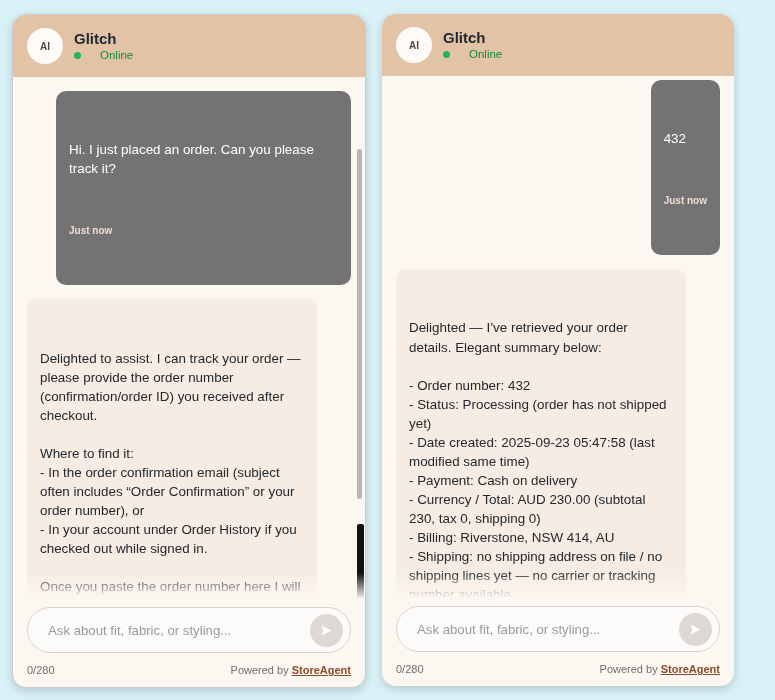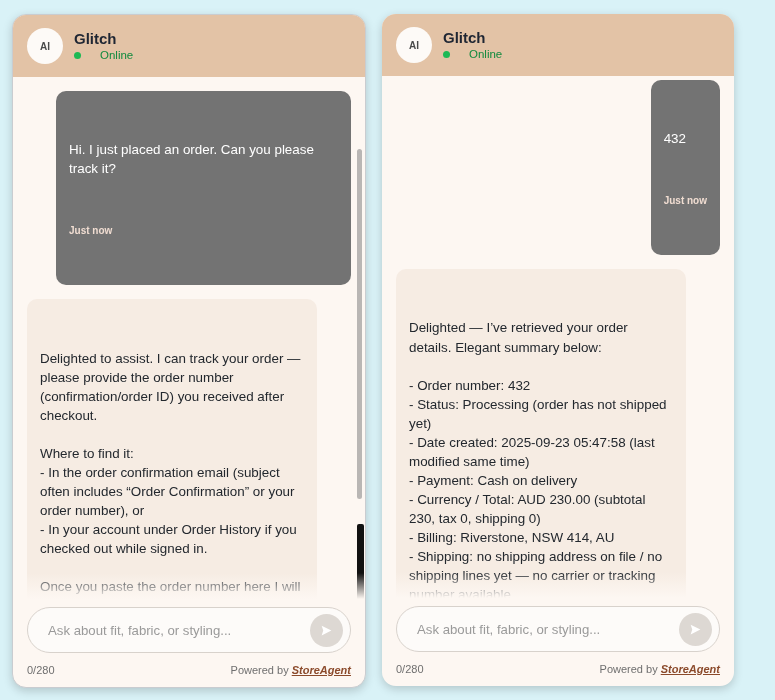--- a/index.html
+++ b/index.html
@@ -215,21 +215,20 @@
     color: #6f6f6f;
     gap: 8px;
   }
   .powered {
     color: #6f6f6f;
   }
   .brand-link {
     color: #8b4a2b;
     text-decoration: underline;
     font-weight: bold;
-    font-style: italic;
   }
   .panel-right .messages {
     padding-top: 4px;
   }
 </style>
 </head>
 <body>
 
 <div class="stage">
 

